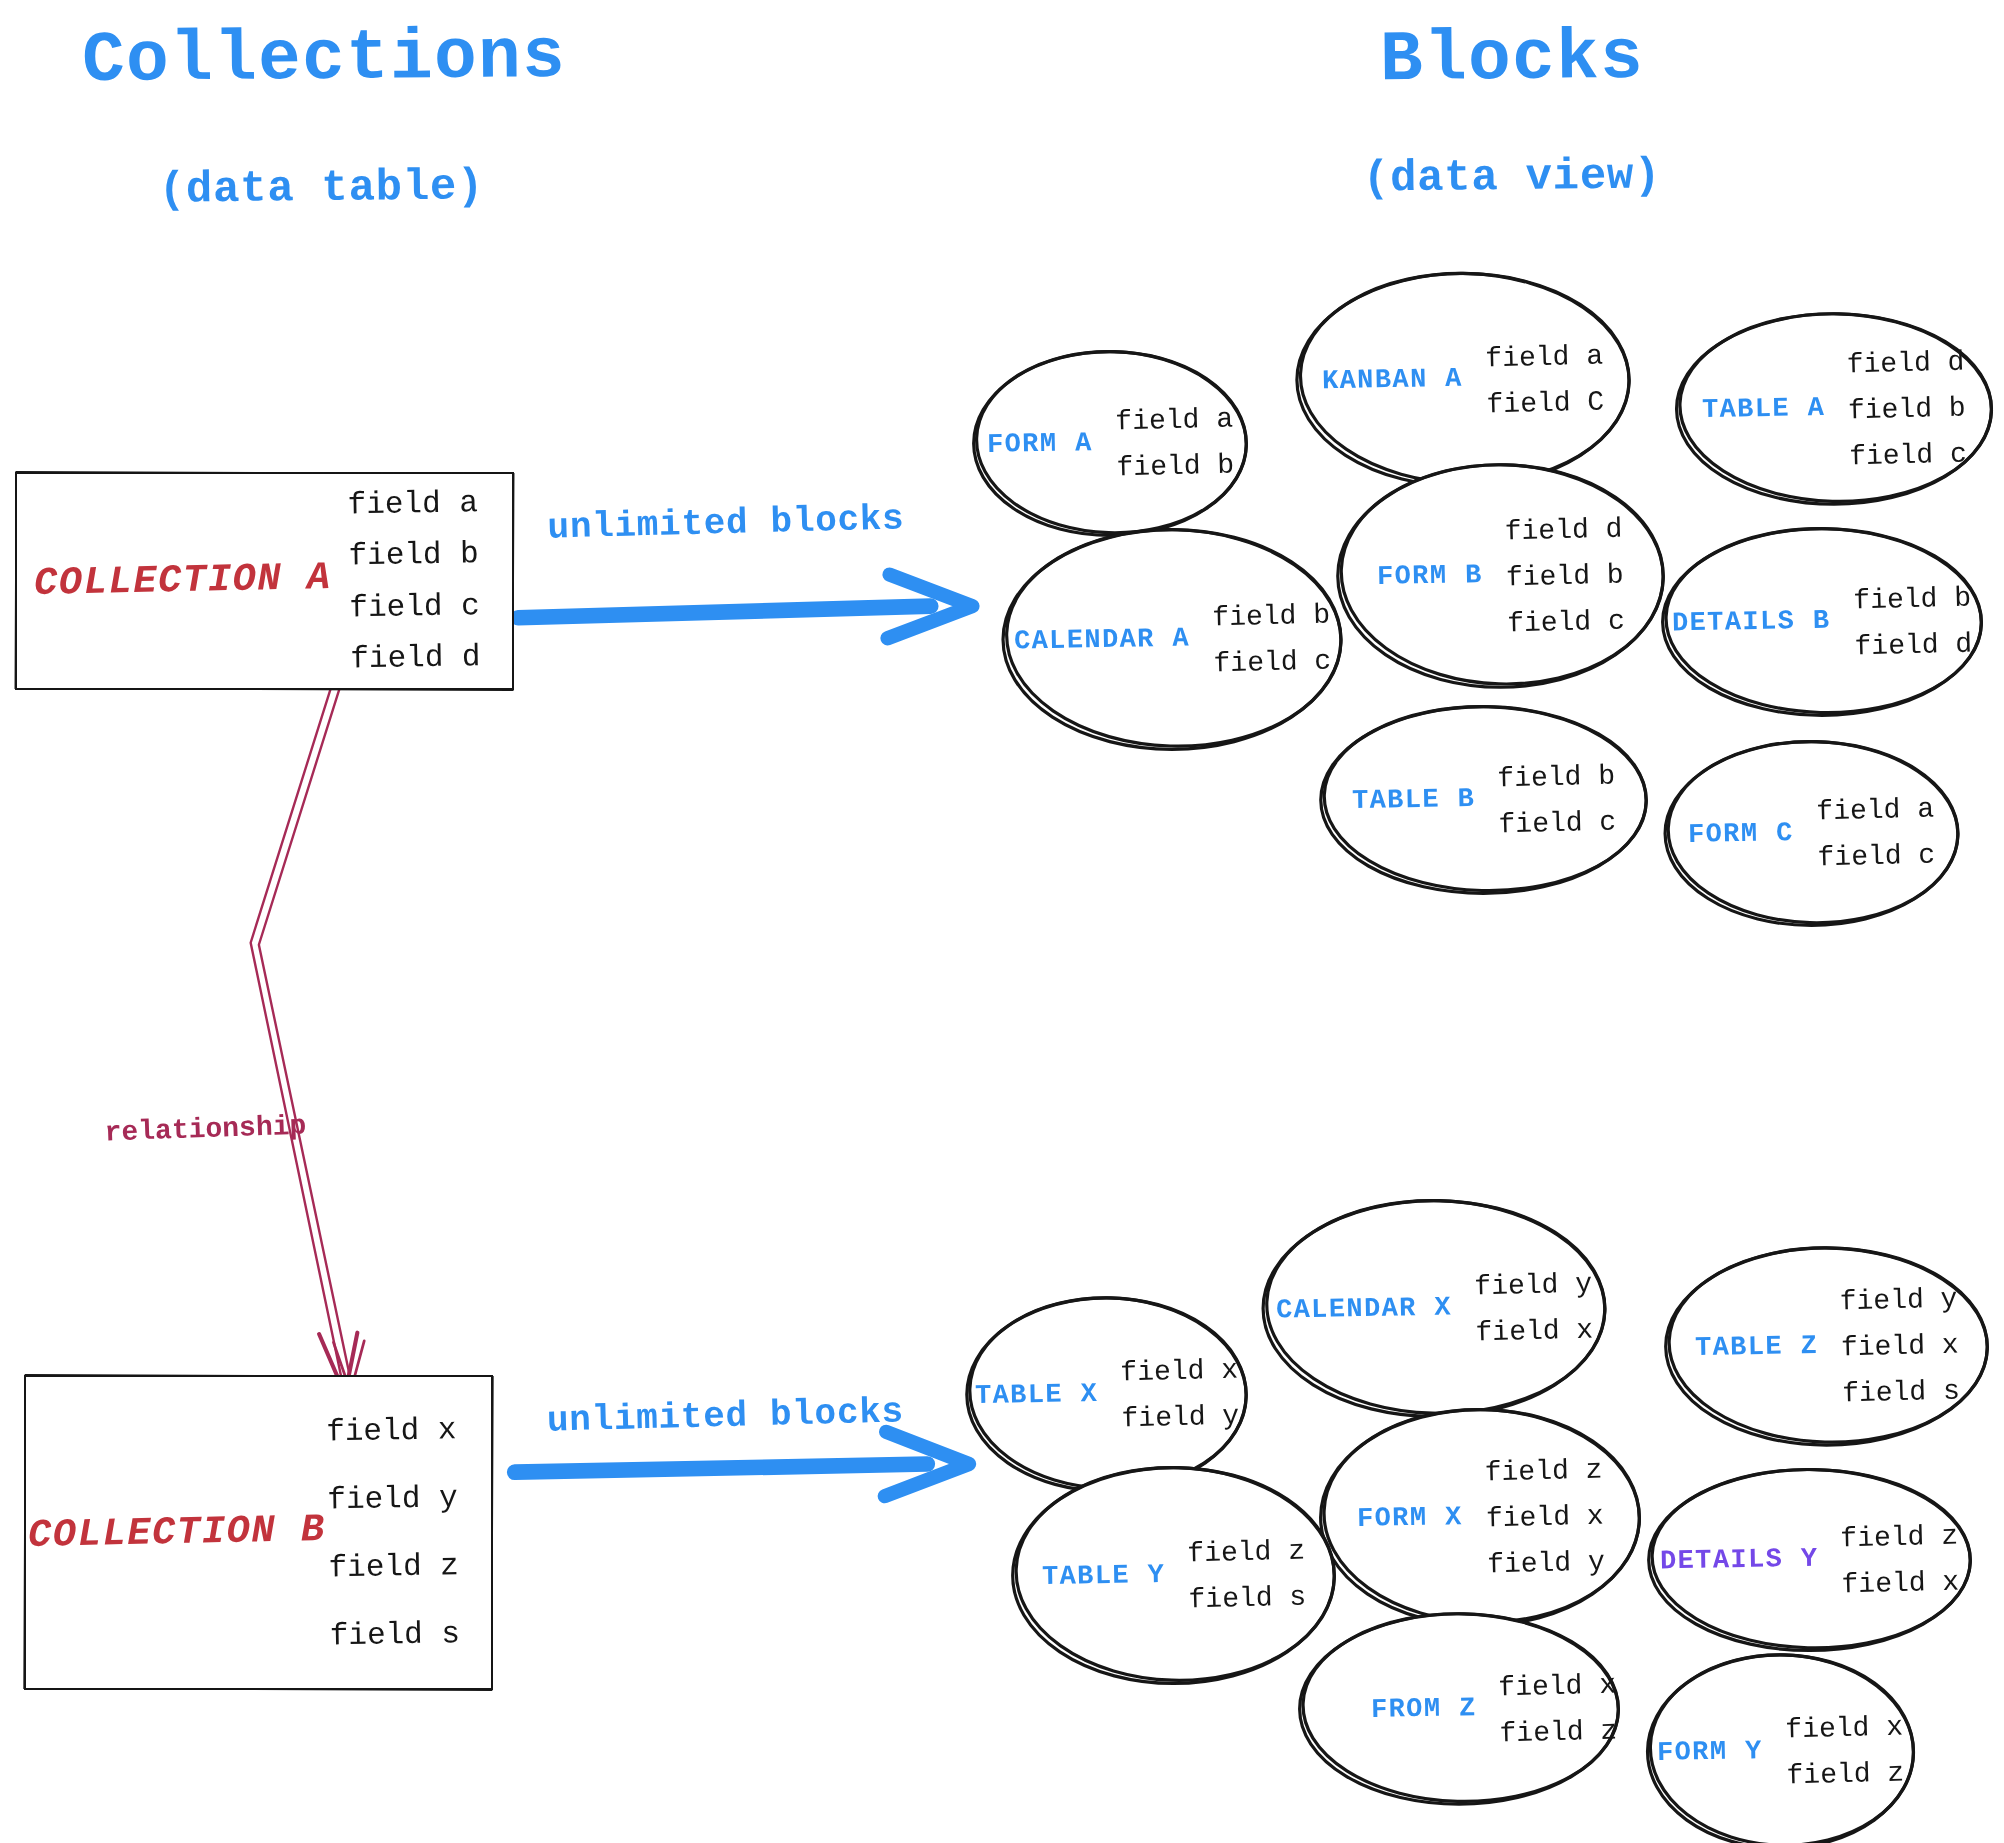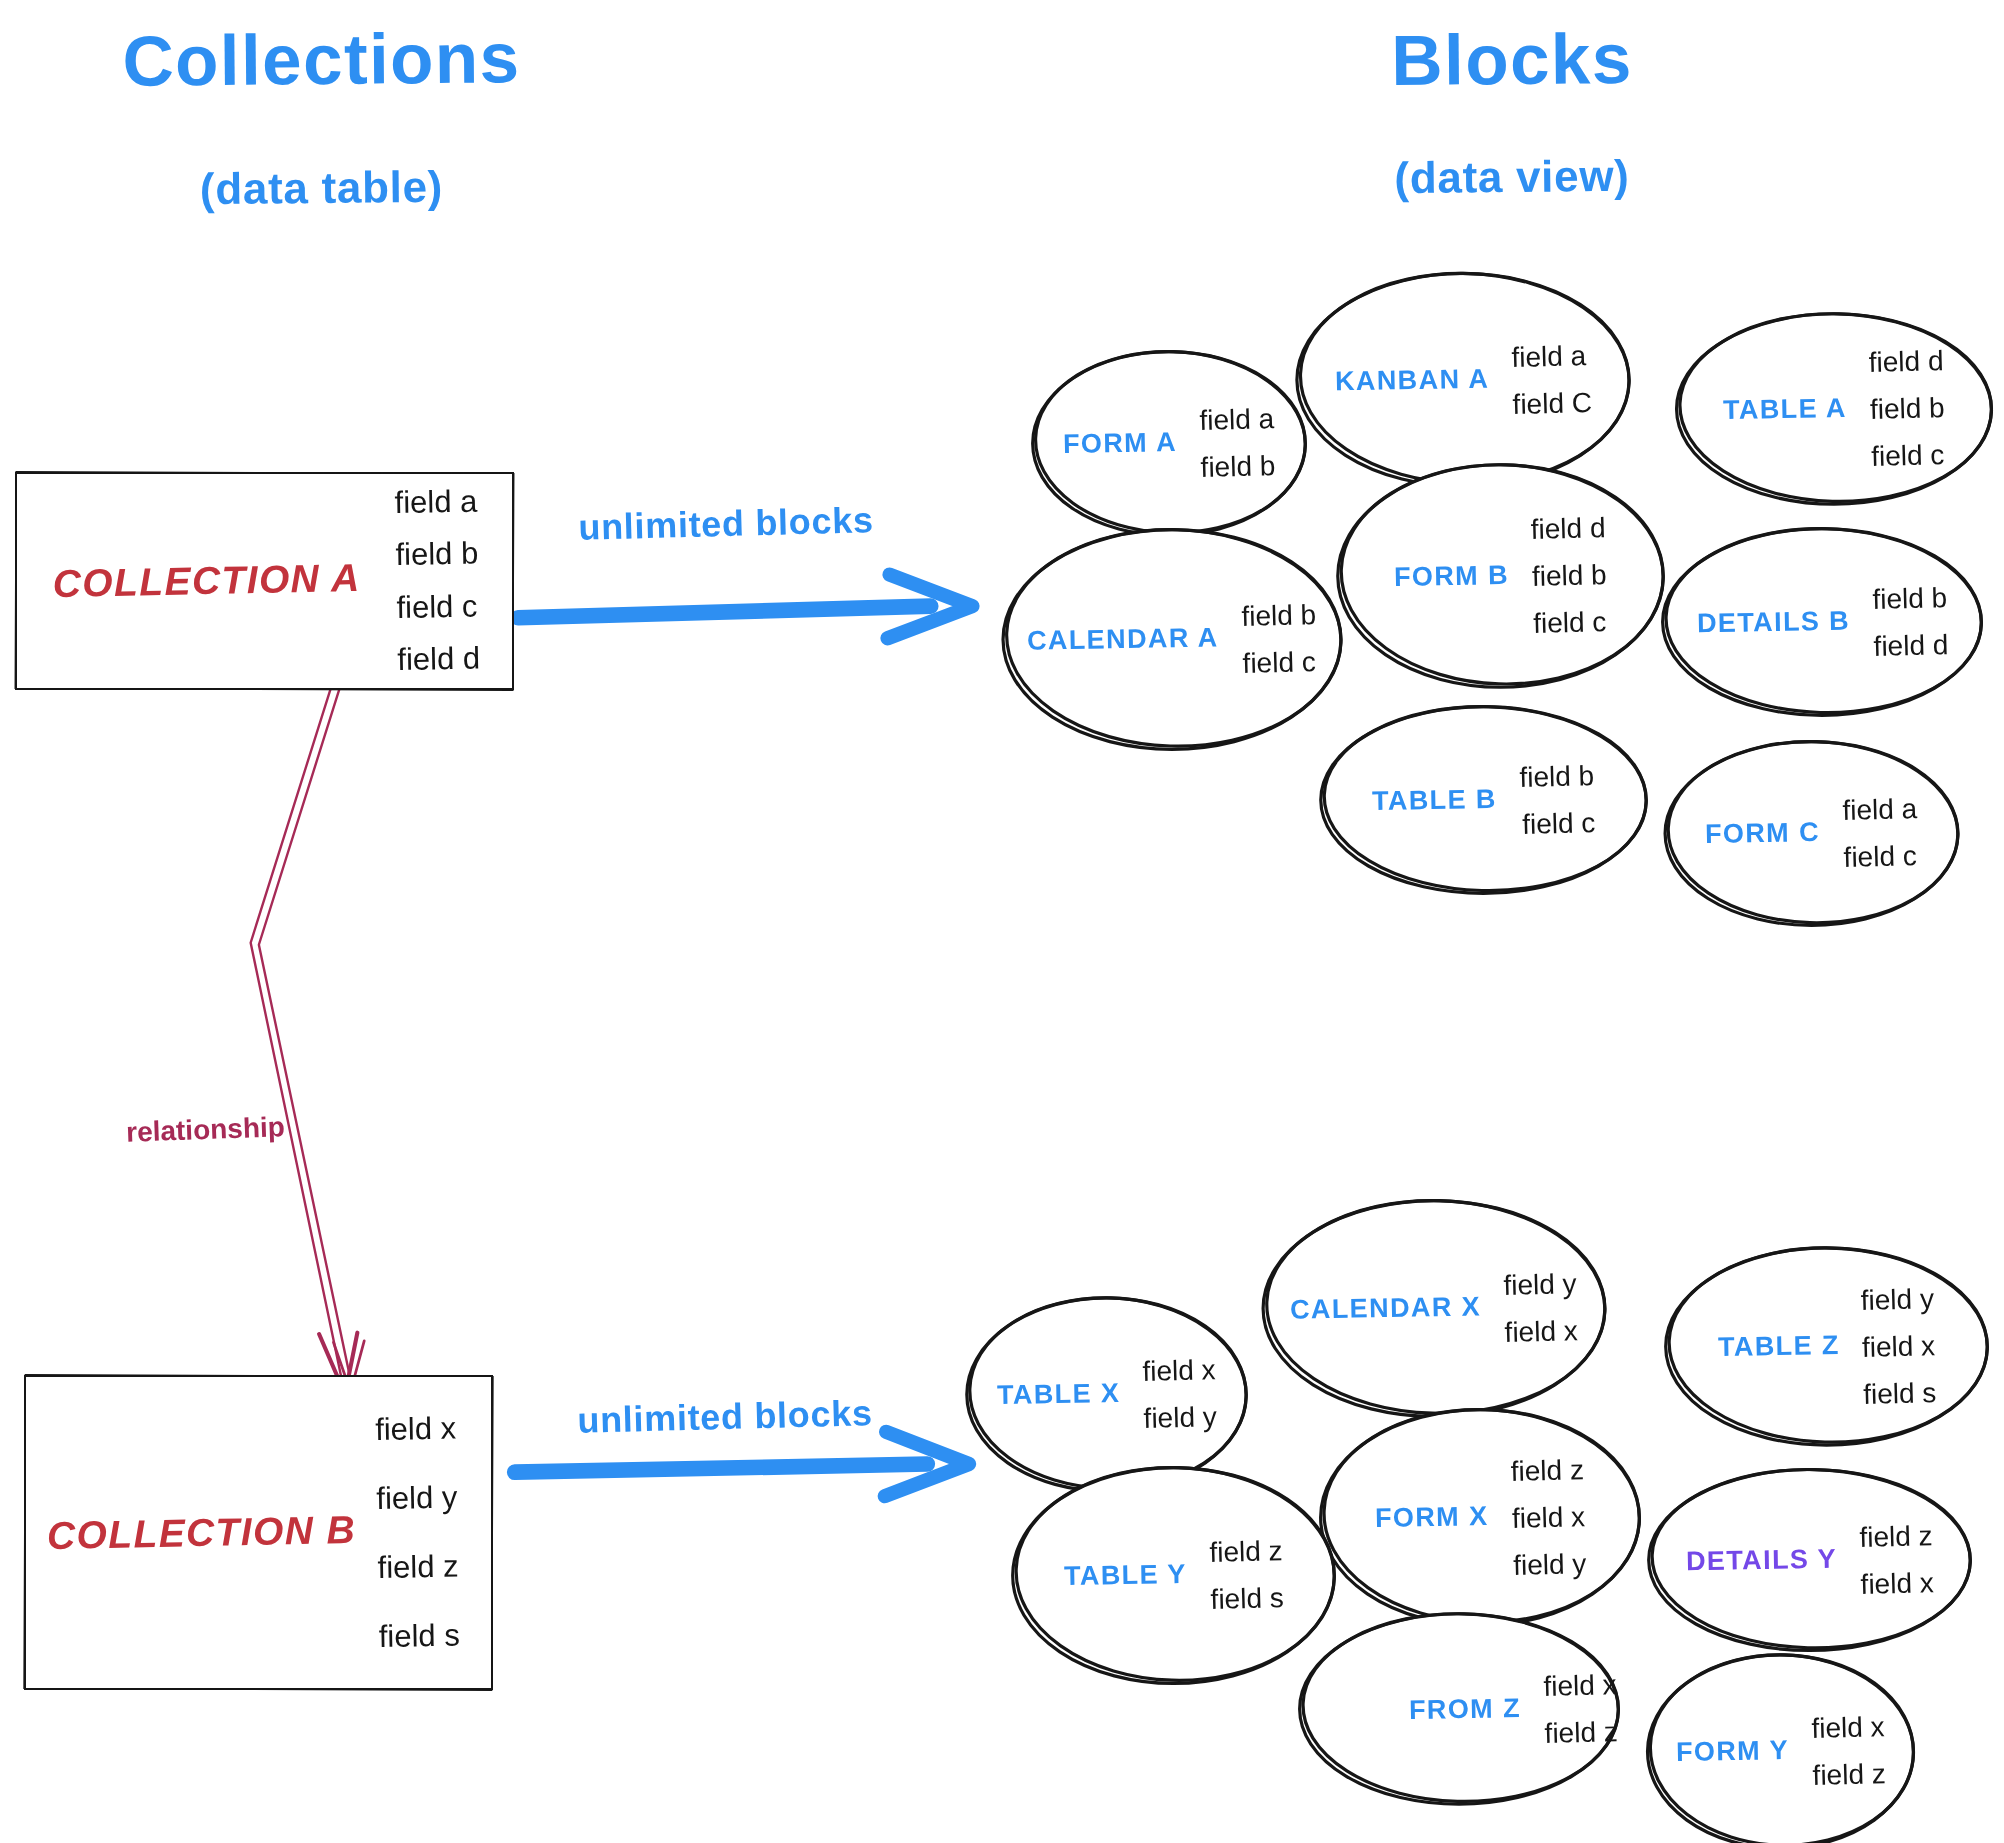--- a/index.html
+++ b/index.html
@@ -1,17 +1,17 @@
 <!DOCTYPE html>
 <html style="font-size:11px"><head>
 <meta charset="utf-8">
 <style>
   html,body{margin:0;padding:0;background:#ffffff;}
   .canvas{position:relative;width:2001px;height:1843px;background:#fff;overflow:hidden;
-          font-family:Liberation Sans, sans-serif;color:#161616;}
+          font-family:Liberation Mono, monospace;color:#161616;}
   .bg-svg{position:absolute;left:0;top:0;width:2005px;height:1843px;pointer-events:none;}
 
   
   .col-title{position:absolute;text-align:center;font-weight:bold;color:#2e8ff2;
              font-size:71px;letter-spacing:1.4px;transform:rotate(-0.5deg);}
   .col-sub{position:absolute;text-align:center;font-weight:bold;color:#2e8ff2;
            font-size:44px;letter-spacing:0.7px;transform:rotate(-0.6deg);}
   .t-collections{left:82px;top:19px;width:479px;}
   .s-collections{left:82px;top:163px;width:479px;}
   .t-blocks{left:1286px;top:19px;width:452px;}
@@ -100,21 +100,21 @@
         <div class="field-line">field z</div>
         <div class="field-line">field s</div>
       </div>
   </div>
 
   <div class="arrow-label arrow-label-a">unlimited blocks</div>
   <div class="arrow-label arrow-label-b">unlimited blocks</div>
   <div class="rel-label">relationship</div>
 
   <div id="blocks-layer">
-      <div class="block" style="left: 1027px; top: 346px; width: 284px; height: 195px;">
+      <div class="block" style="left: 968px; top: 346px; width: 284px; height: 195px;">
       <svg class="block-ellipse" viewBox="0 0 200 140" preserveAspectRatio="none">
         <ellipse cx="100" cy="70" rx="96" ry="66" fill="#ffffff"></ellipse>
         <ellipse cx="101" cy="69" rx="95" ry="65" fill="none" transform="rotate(1.8 100 70)"></ellipse>
       </svg>
       <div class="block-content">
         <span class="block-label" style="color: rgb(46, 143, 242);">FORM A</span>
         <div class="block-fields">
             <div class="field-line">field a</div>
             <div class="field-line">field b</div>
           </div>

